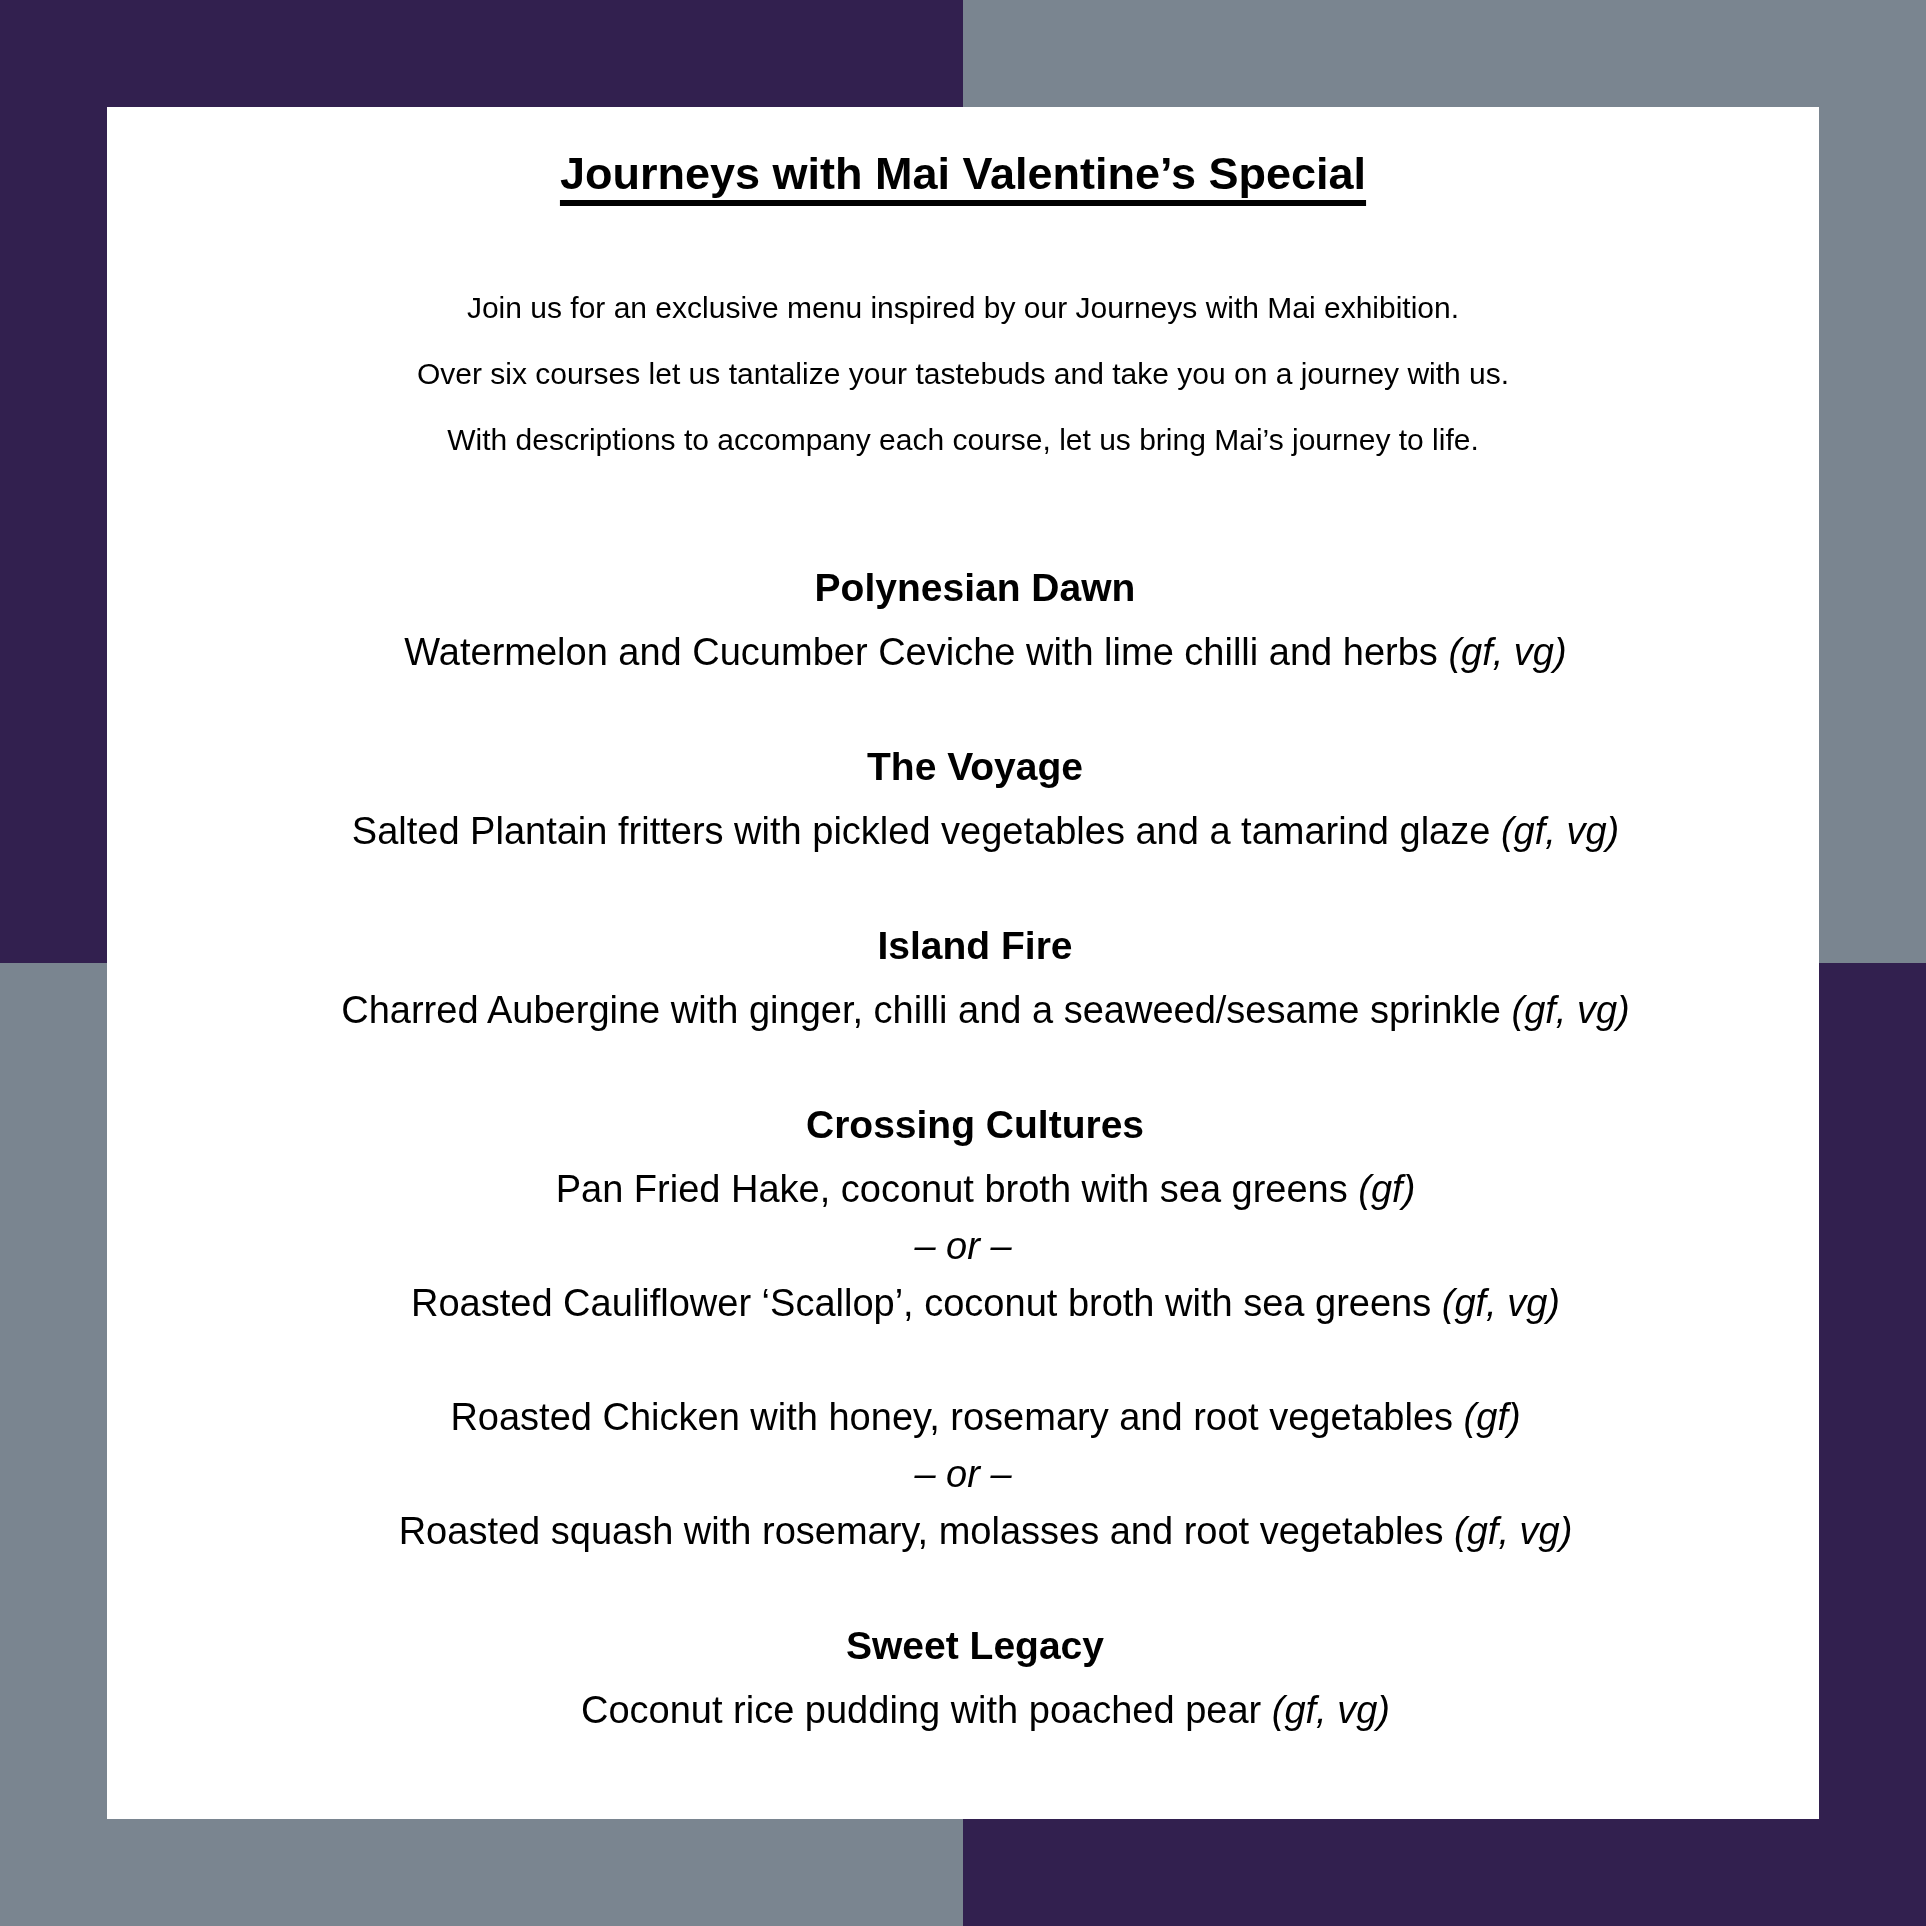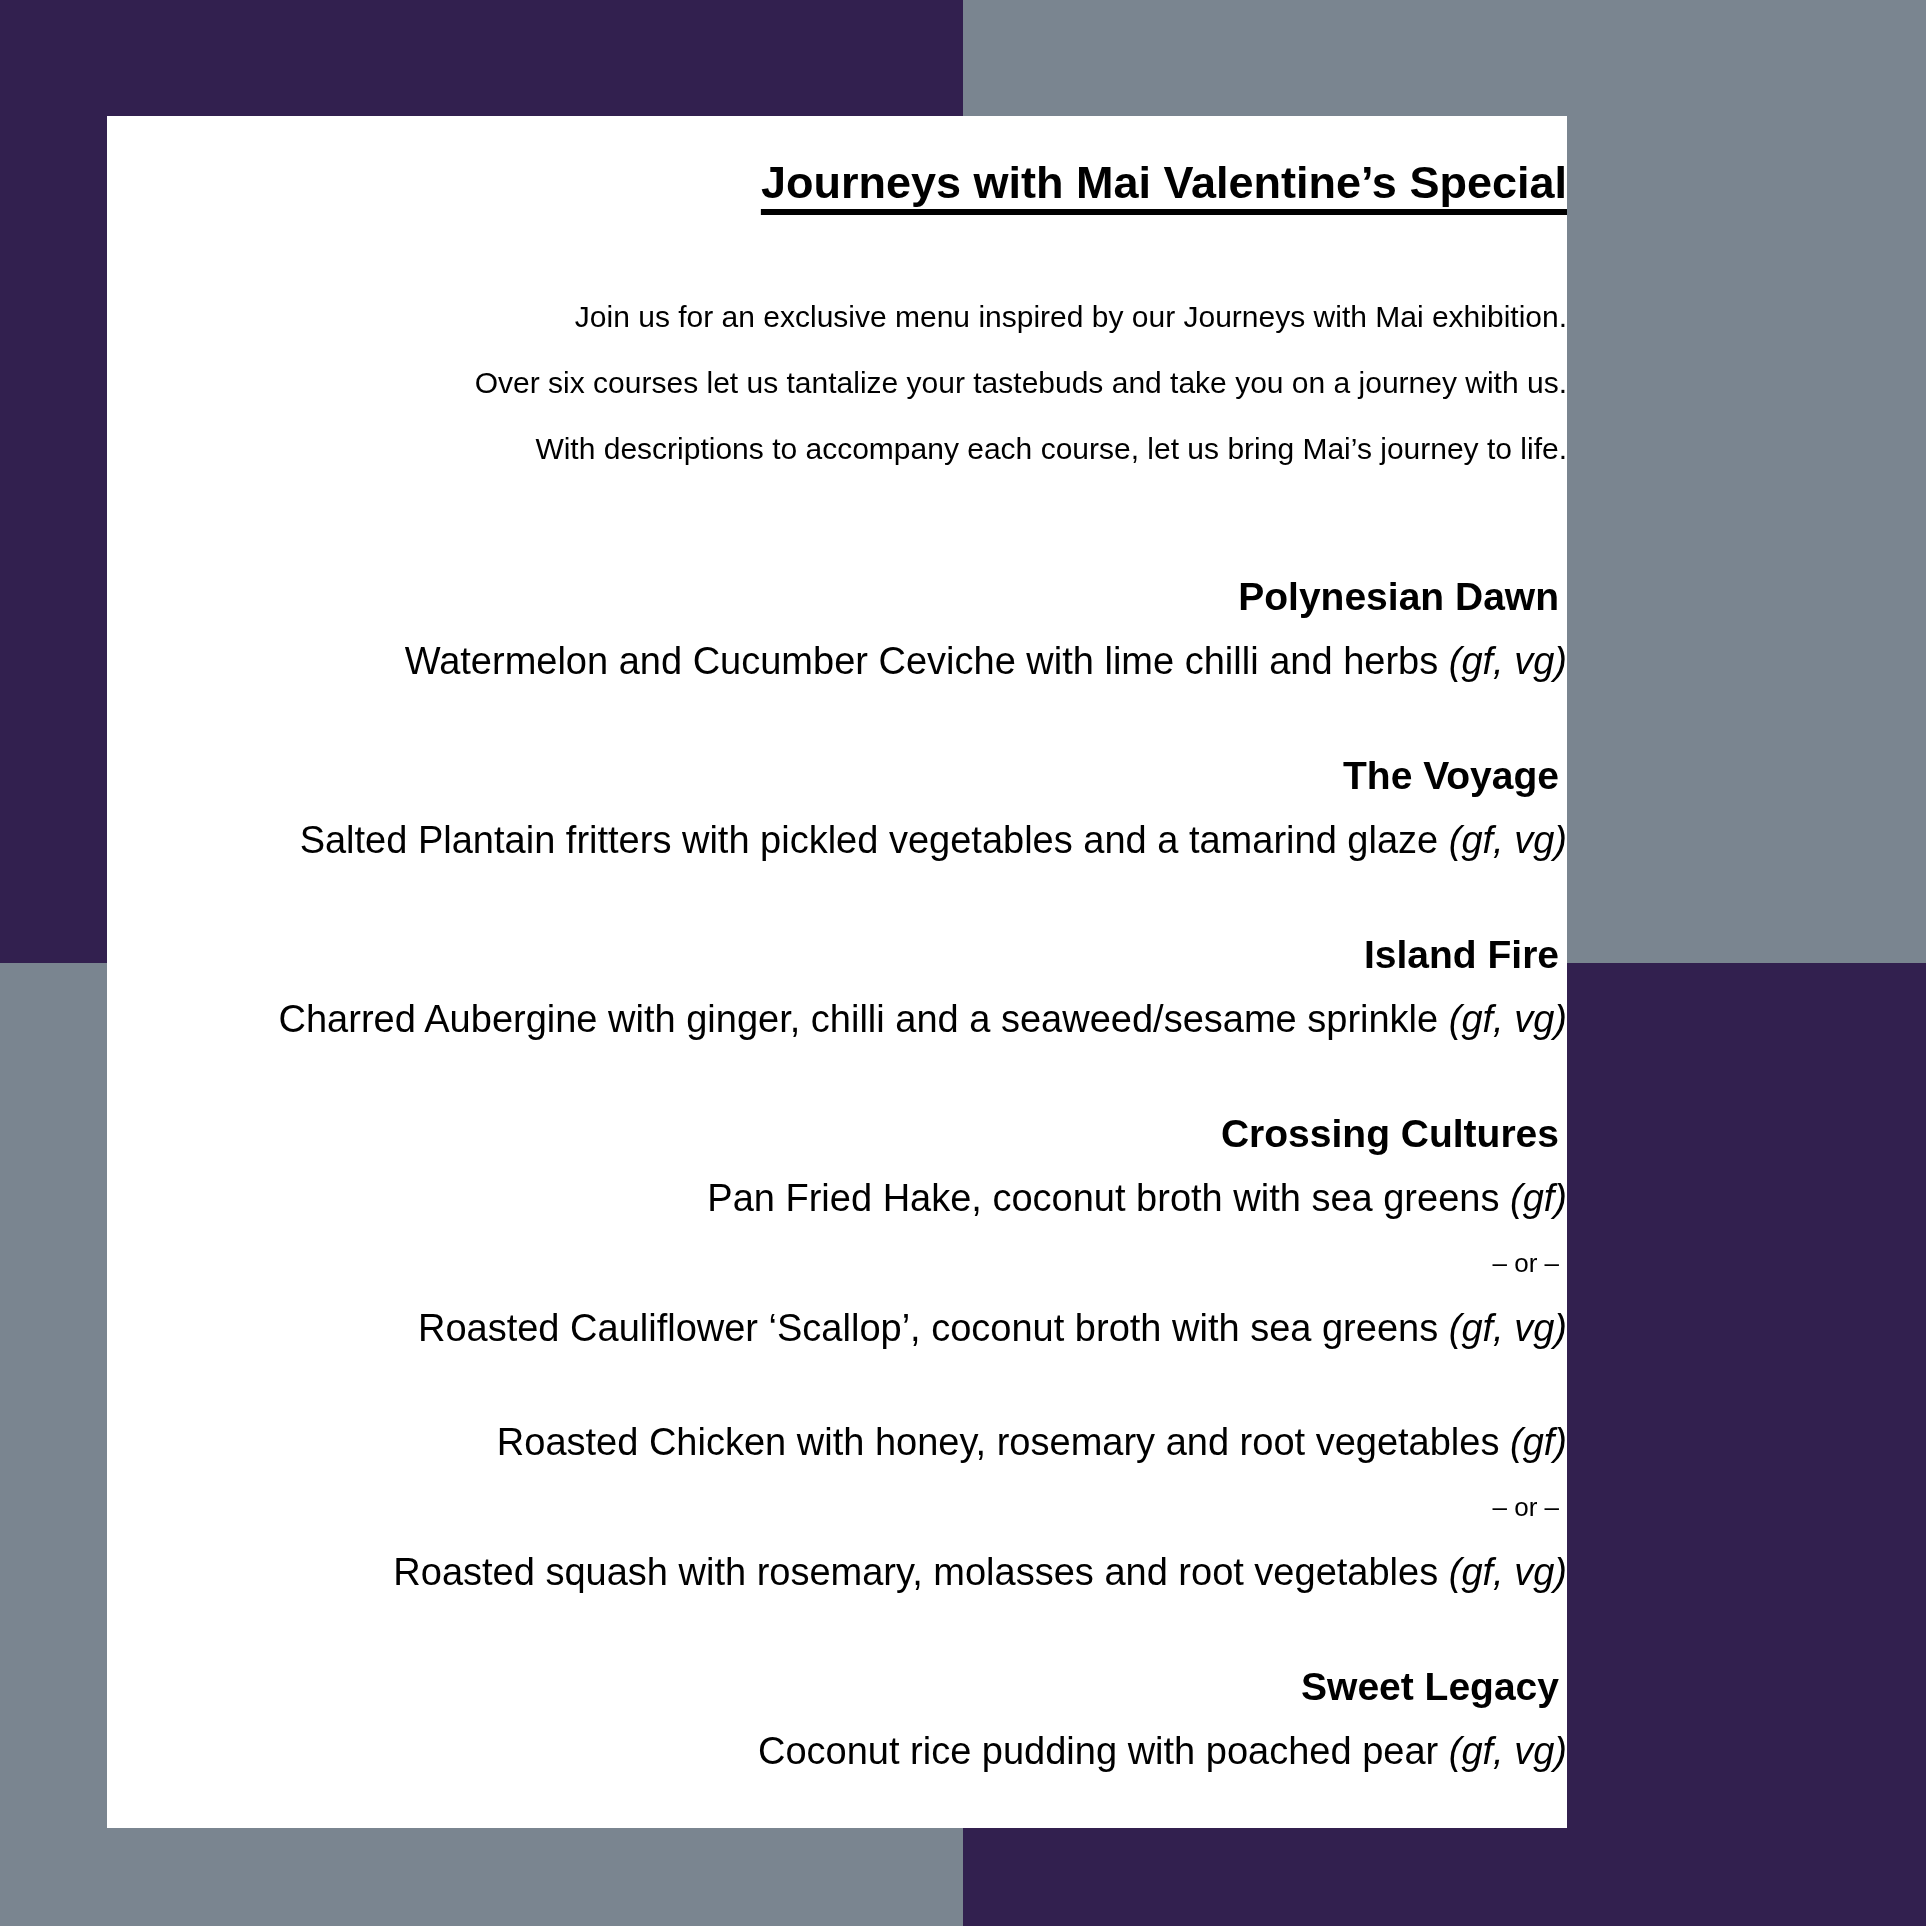--- a/index.html
+++ b/index.html
@@ -21,25 +21,25 @@
     height: 963px;
   }
   .bg-tl { left: 0;      top: 0; }
   .bg-tr { left: 963px; top: 0; }
   .bg-bl { left: 0;      top: 963px; }
   .bg-br { left: 963px; top: 963px; }
 
   .menu-card {
     position: absolute;
     left: 107px;
-    top: 116px;
-    width: 1460px;
+    top: 107px;
+    width: 1712px;
     height: 1712px;
     background: #ffffff;
-    text-align: right;
+    text-align: center;
     box-sizing: border-box;
   }
 
   .menu-title {
     margin: 39px 0 73px 0;
     font-size: 45px;
     font-weight: 700;
     line-height: 56px;
     letter-spacing: 0;
     text-decoration: underline;
@@ -70,23 +70,24 @@
     margin: 0;
     font-size: 38px;
     line-height: 57px;
     font-weight: 400;
     padding-left: 45px;
   }
   .dish .tags {
     font-style: italic;
   }
   p.or-divider {
-    margin: 8px;
-    font-size: 26px;
+    margin: 0;
+    font-size: 38px;
     line-height: 57px;
+    font-style: italic;
   }
 </style>
 </head>
 <body>
 
 <div class="bg-quadrant bg-tl" style="background: rgb(50, 32, 79);"></div>
 <div class="bg-quadrant bg-tr" style="background: rgb(122, 133, 144);"></div>
 <div class="bg-quadrant bg-bl" style="background: rgb(122, 133, 144);"></div>
 <div class="bg-quadrant bg-br" style="background: rgb(50, 32, 79);"></div>
 

